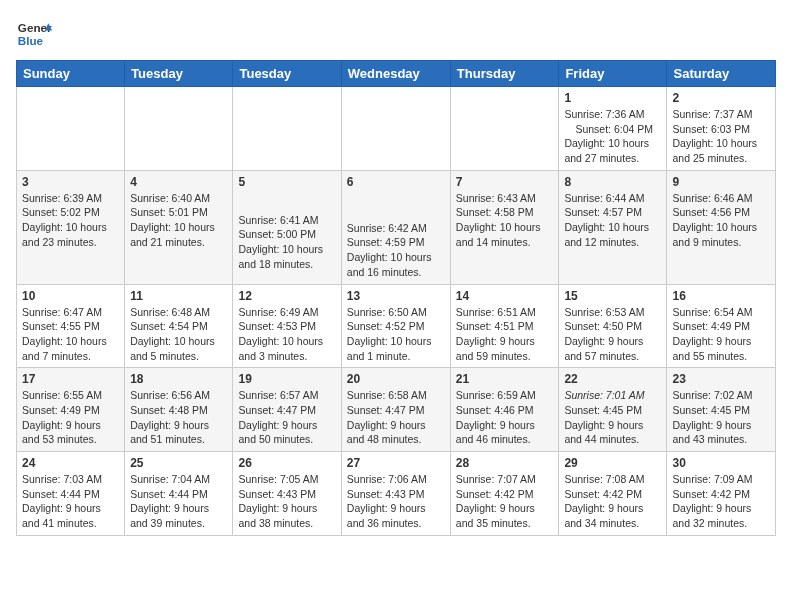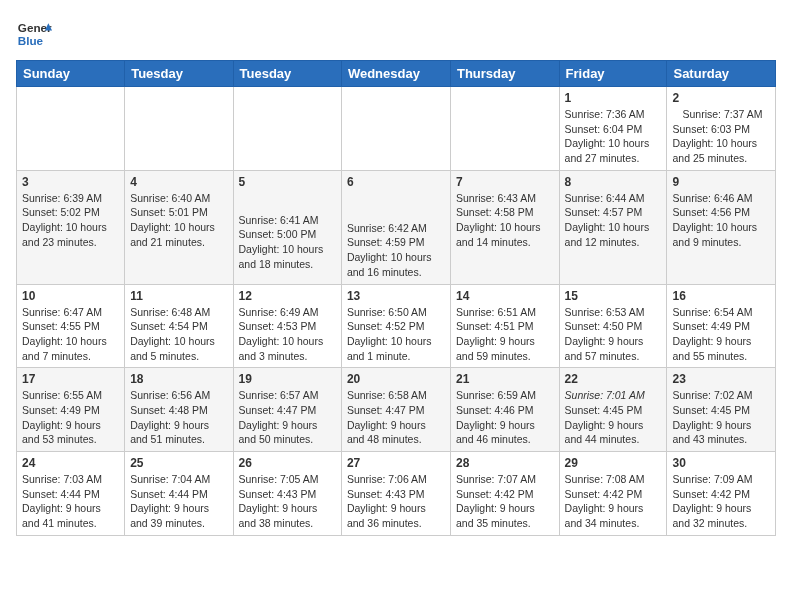--- a/index.html
+++ b/index.html
@@ -111,29 +111,29 @@
   <tr>
         <td class="empty-cell"></td>
         <td class="empty-cell"></td>
         <td class="empty-cell"></td>
         <td class="empty-cell"></td>
         <td class="empty-cell"></td>
         <td>
           <span class="day-number">1</span>
           <div class="day-info">
             <span style="display: block;">Sunrise: 7:36 AM</span>
-            <span style="display: block;">Sunset: 6:04 PM</span>
+            <span style="display: block; margin-left: 11px;">Sunset: 6:04 PM</span>
             <span style="display: block;">Daylight: 10 hours</span>
             <span style="display: block;">and 27 minutes.</span>
           </div>
         </td>
         <td>
           <span class="day-number">2</span>
           <div class="day-info">
-            <span style="display: block; margin-left: 10px;">Sunrise: 7:37 AM</span>
+            <span style="display: block;">Sunrise: 7:37 AM</span>
             <span style="display: block;">Sunset: 6:03 PM</span>
             <span style="display: block;">Daylight: 10 hours</span>
             <span style="display: block;">and 25 minutes.</span>
           </div>
         </td>
       </tr>
       <tr>
         <td style="background: rgb(245, 245, 245);">
           <span class="day-number">3</span>
           <div class="day-info">

